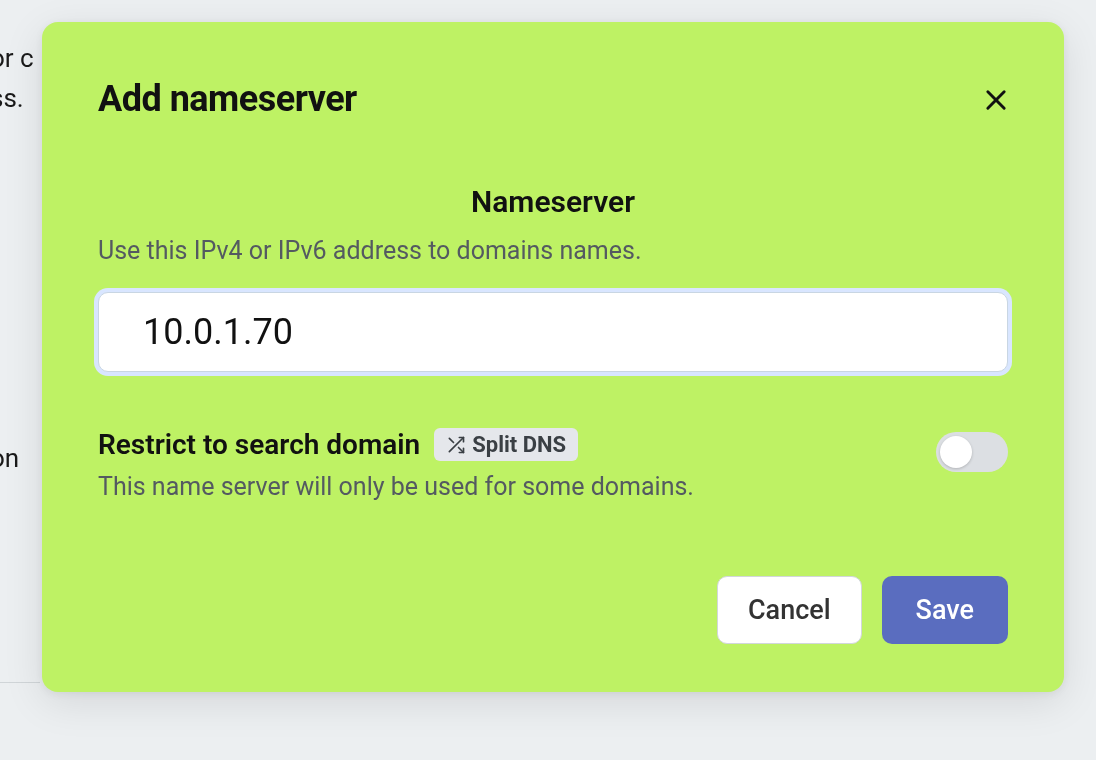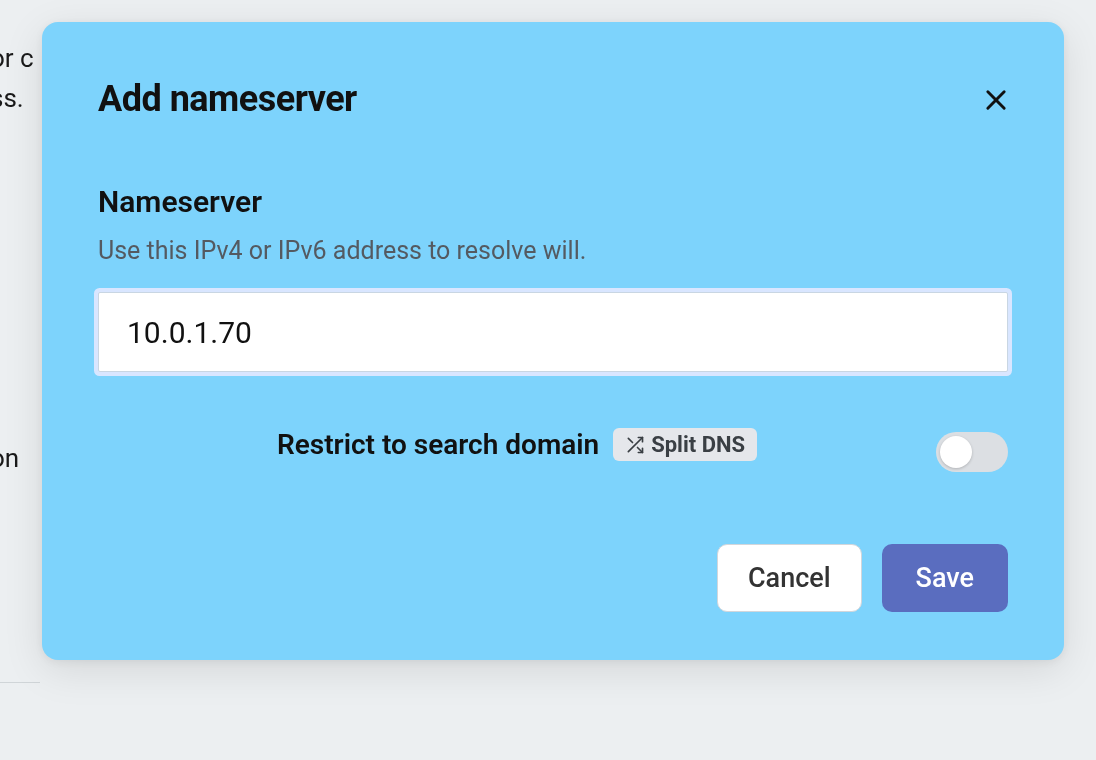--- a/index.html
+++ b/index.html
@@ -30,21 +30,21 @@
       top: 682px;
       width: 40px;
       height: 1px;
       background: #d0d5d8;
     }
     .modal {
       position: absolute;
       top: 22px;
       left: 42px;
       width: 1022px;
-      background: #7dd3fc;
+      background: #bef264;
       border-radius: 16px;
       box-shadow: 0 10px 40px rgba(0,0,0,0.1), 0 2px 8px rgba(0,0,0,0.06);
       padding: 56px 56px 48px 56px;
     }
     .modal-header {
       display: flex;
       justify-content: space-between;
       align-items: flex-start;
       margin-bottom: 64px;
     }
@@ -69,54 +69,54 @@
       display: block;
     }
     .field-section {
       margin-bottom: 56px;
     }
     .field-label {
       font-size: 30px;
       font-weight: 600;
       color: #111;
       margin-bottom: 14px;
+      text-align: center;
     }
     .field-help {
       font-size: 25px;
       color: #545a61;
       margin-bottom: 24px;
       line-height: 1.4;
     }
     .text-input {
       width: 100%;
       height: 80px;
-      padding: 0 28px;
-      font-size: 30px;
+      padding: 0 44px;
+      font-size: 36px;
       color: #111;
       border: 1px solid #c9d6e3;
-      border-radius: 2px;
+      border-radius: 10px;
       outline: none;
       box-shadow: 0 0 0 4px #d9e6ff;
       font-family: inherit;
     }
     .toggle-section {
       display: flex;
       justify-content: space-between;
       align-items: flex-start;
       margin-bottom: 72px;
     }
     .toggle-left {
       flex: 1;
     }
     .toggle-header {
       display: flex;
       align-items: center;
       gap: 14px;
       margin-bottom: 8px;
-      justify-content: center;
     }
     .toggle-title {
       font-size: 28px;
       font-weight: 600;
       color: #111;
     }
     .badge {
       display: inline-flex;
       align-items: center;
       gap: 6px;
@@ -197,39 +197,40 @@
     <button class="close-btn">
       <svg viewBox="0 0 24 24" fill="none" stroke="currentColor" stroke-width="2.5" stroke-linecap="round">
         <line x1="5" y1="5" x2="19" y2="19"></line>
         <line x1="19" y1="5" x2="5" y2="19"></line>
       </svg>
     </button>
   </div>
 
   <div class="field-section">
     <div class="field-label">Nameserver</div>
-    <div class="field-help">Use this IPv4 or IPv6 address to resolve will.</div>
+    <div class="field-help">Use this IPv4 or IPv6 address to domains names.</div>
     <input type="text" class="text-input" value="10.0.1.70" style="">
   </div>
 
   <div class="toggle-section">
     <div class="toggle-left">
       <div class="toggle-header">
         <span class="toggle-title">Restrict to search domain</span>
         <span class="badge">
           <svg viewBox="0 0 24 24" fill="none" stroke="currentColor" stroke-width="2" stroke-linecap="round" stroke-linejoin="round">
             <polyline points="16 3 21 3 21 8"></polyline>
             <line x1="4" y1="20" x2="21" y2="3"></line>
             <polyline points="21 16 21 21 16 21"></polyline>
             <line x1="15" y1="15" x2="21" y2="21"></line>
             <line x1="4" y1="4" x2="9" y2="9"></line>
           </svg>
           <span>Split DNS</span>
         </span>
       </div>
+      <div class="toggle-desc">This name server will only be used for some domains.</div>
     </div>
     <button class="toggle-switch" aria-pressed="false">
       <span class="toggle-knob"></span>
     </button>
   </div>
 
   <div class="modal-footer">
     <button class="btn btn-cancel">Cancel</button>
     <button class="btn btn-save">Save</button>
   </div>

